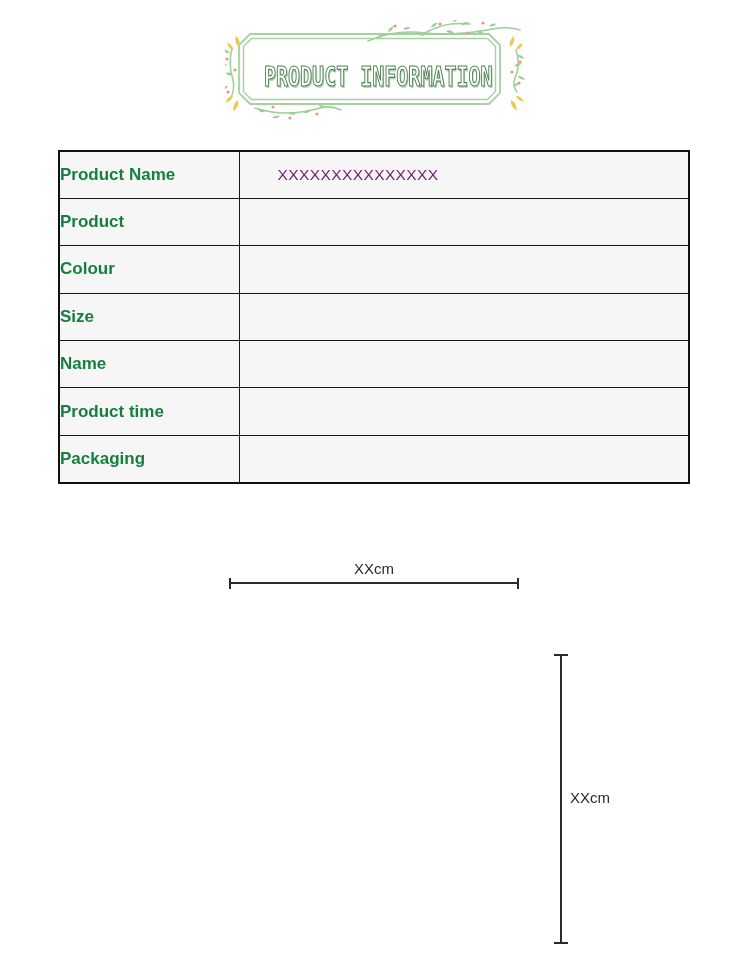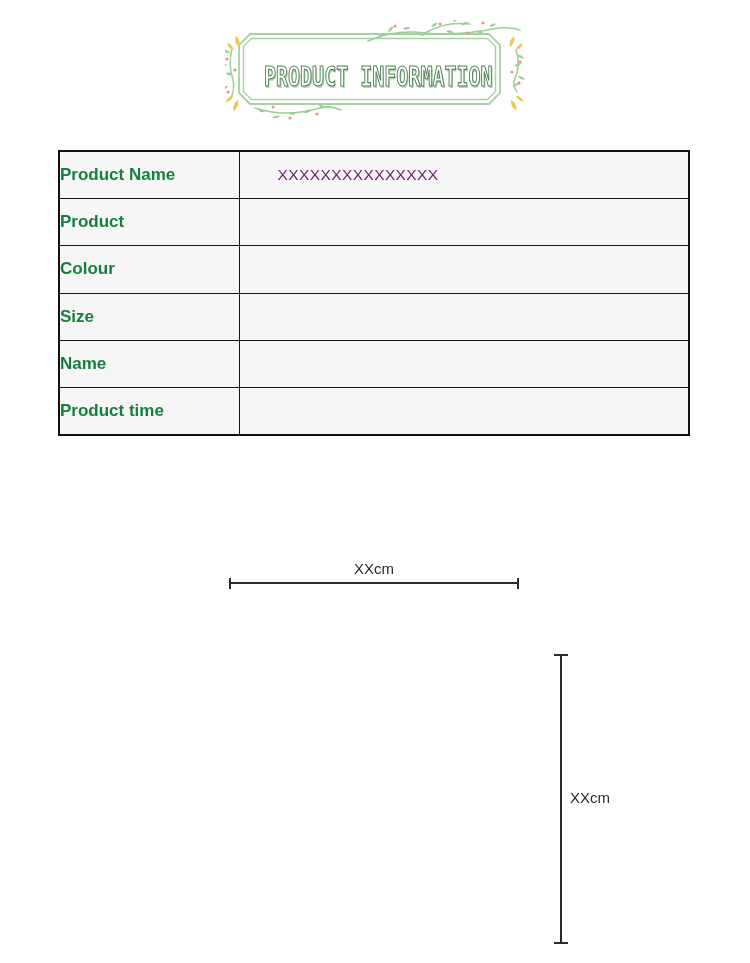--- a/index.html
+++ b/index.html
@@ -227,20 +227,24 @@
         <td class="cell-value"></td>
       </tr>
       <tr>
         <td class="cell-label">Name</td>
         <td class="cell-value"></td>
       </tr>
       <tr>
         <td class="cell-label">Product time</td>
         <td class="cell-value"></td>
       </tr>
+      <tr>
+        <td class="cell-label">Packaging</td>
+        <td class="cell-value"></td>
+      </tr>
     </tbody>
   </table>
 
   <div class="h-measure">
     <div class="h-measure-label">XXcm</div>
     <div class="h-tick left"></div>
     <div class="h-line"></div>
     <div class="h-tick right"></div>
   </div>
 

